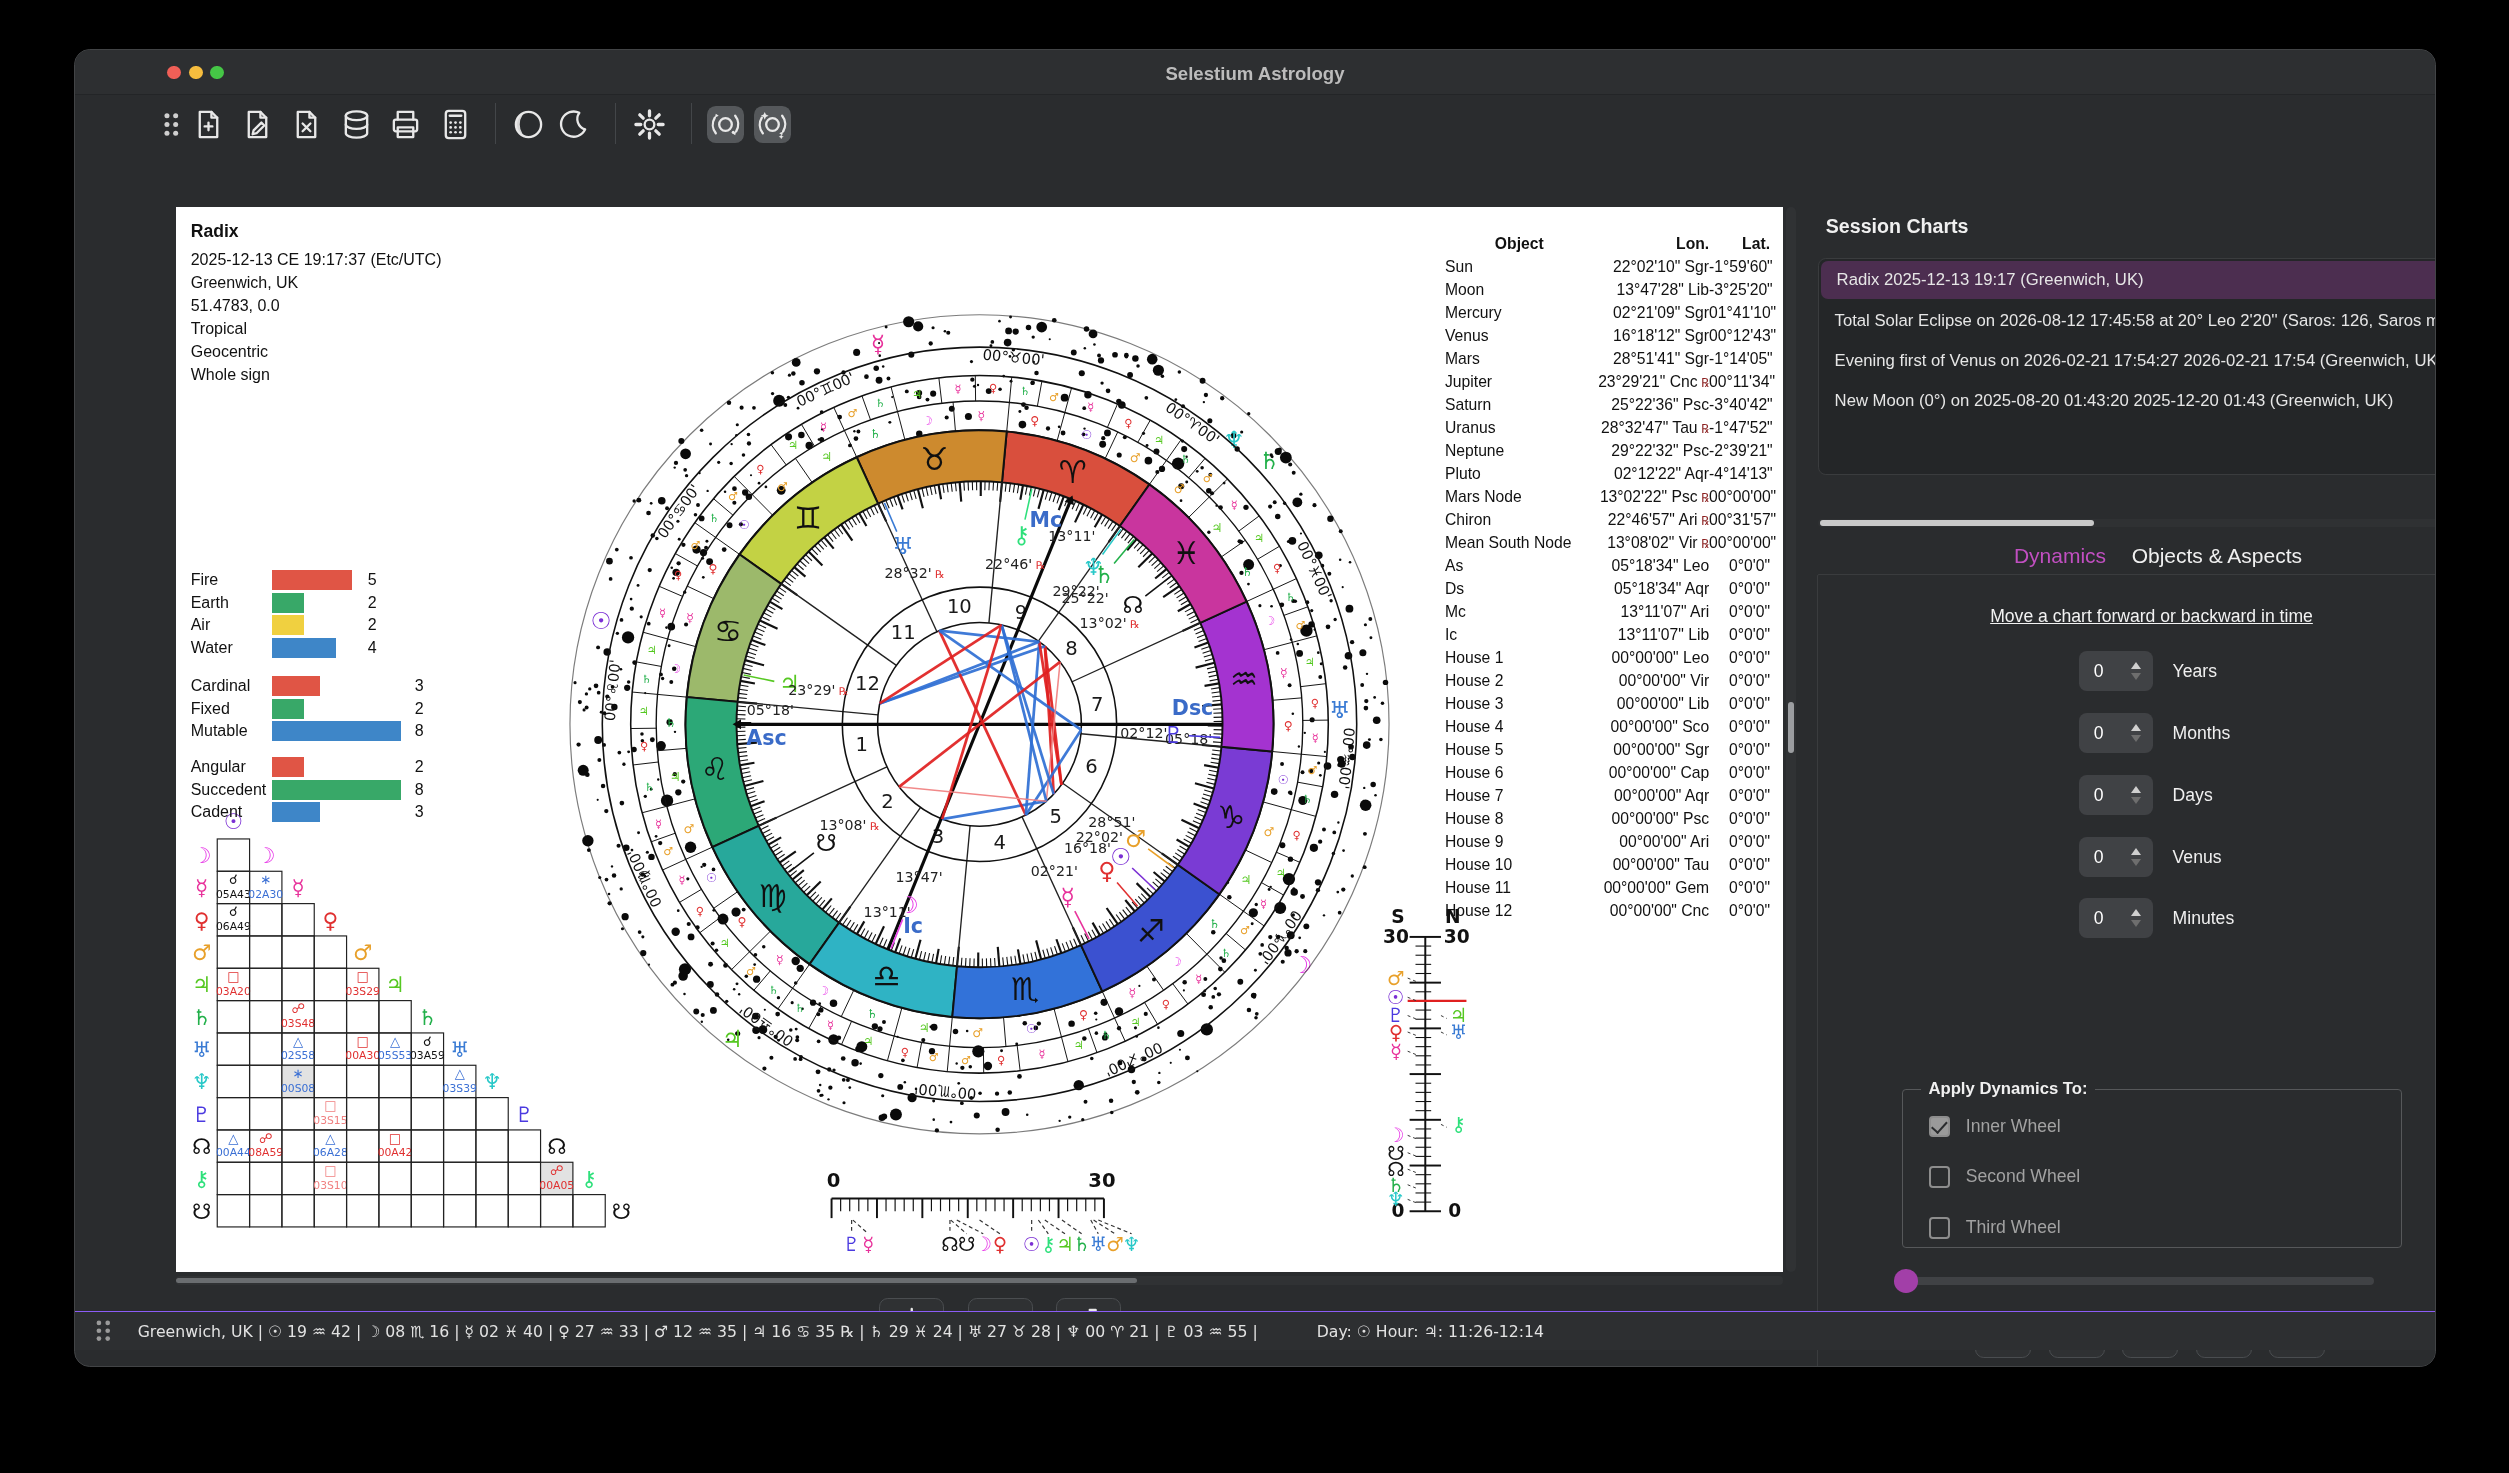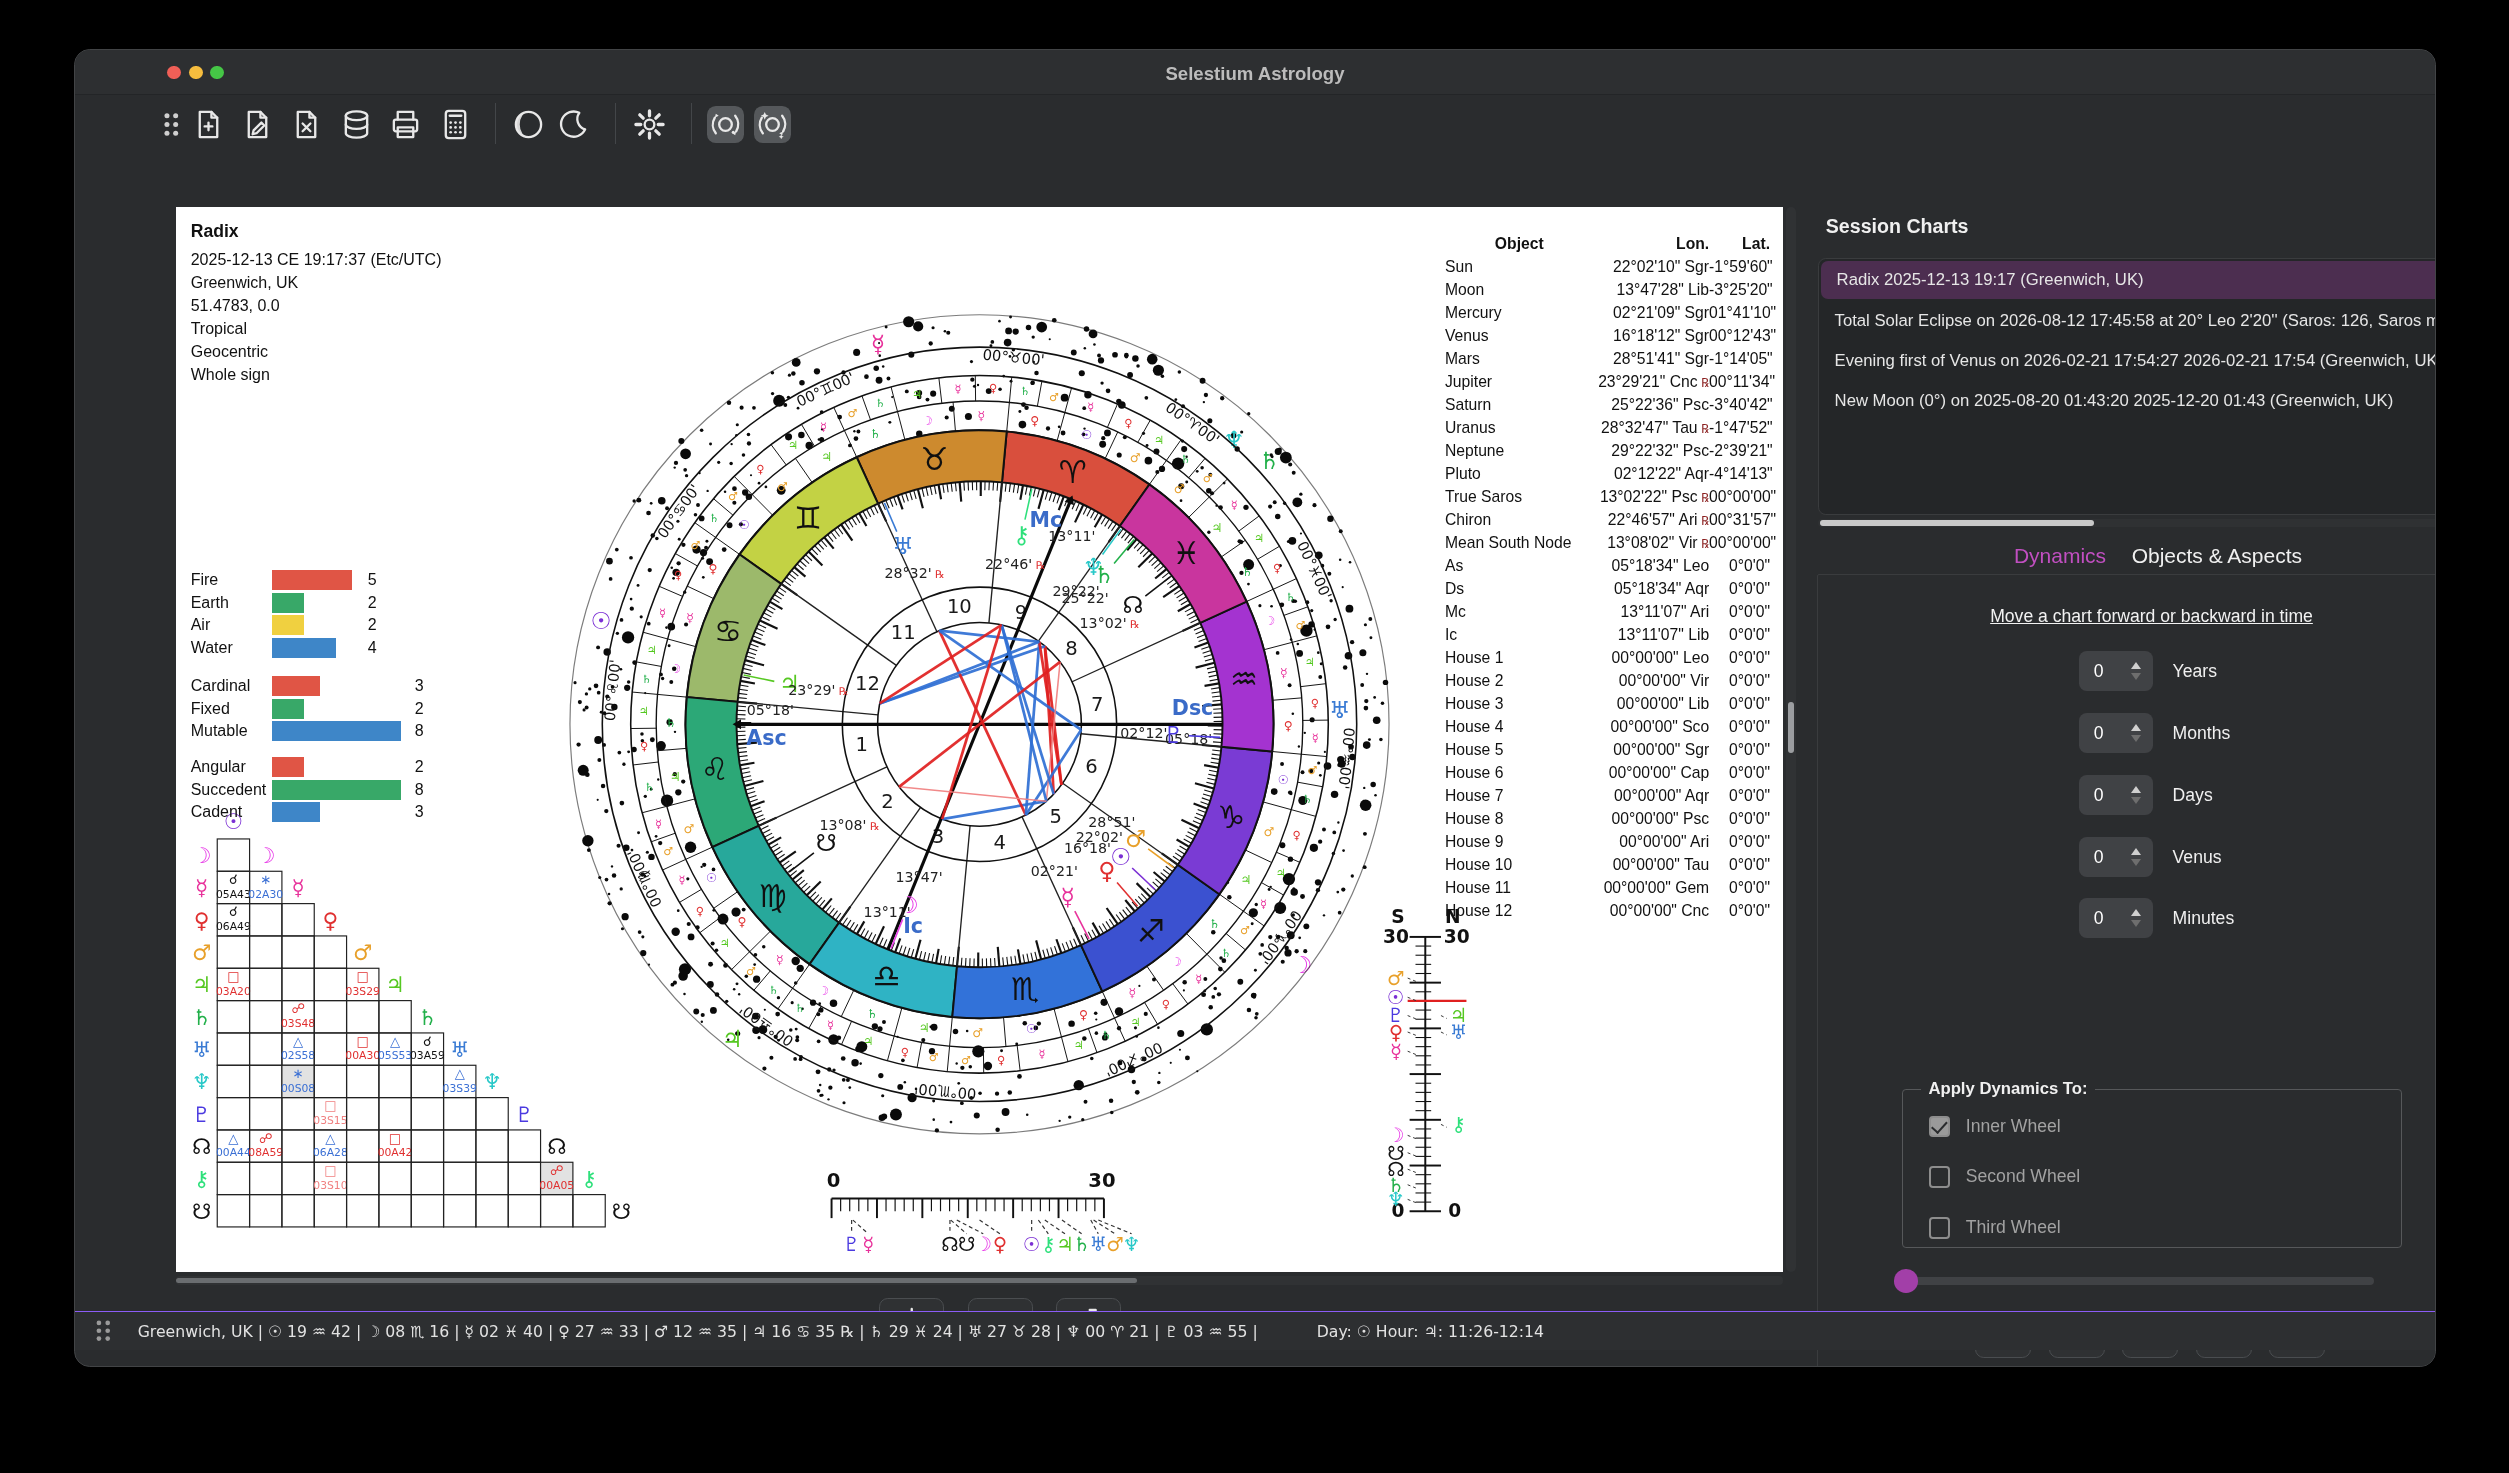--- a/index.html
+++ b/index.html
@@ -58,21 +58,21 @@
   #vscroll .thumb { position:absolute; left:2px; top:495px; width:5.9px; height:51px; background:#9b9da0; border-radius:2.9px; }
   #hscroll { position:absolute; left:101px; top:1226px; width:1607px; height:8.8px; background:#303234; border-radius:3.9px;}
   #hscroll .thumb { position:absolute; left:0; top:2px; width:961px; height:4.9px; background:#6a6d70; border-radius:2.9px; }
   #zoom-controls { position:absolute; left:804px; top:1248px; display:flex; gap:23.5px; }
   .zbtn { width:65px; height:37px; border:1px solid #4a4d50; border-radius:8.8px; background:#2f3133;
     display:flex; align-items:center; justify-content:center; color:#e8e8e8; }
 
   
   #sidebar { position:absolute; left:1740px; top:108px; width:686px; height:1206px; }
   #session-heading { position:absolute; left:10.8px; top:57px; color:#f0f0f0; font-weight:bold; font-size:19.6px; }
-  #session-list { position:absolute; left:2.9px; top:100px; width:676px; height:257px;
+  #session-list { position:absolute; left:2.9px; top:100px; width:676px; height:217px;
     background:#242628; border:1px solid #3a3c3e; border-radius:7.8px; overflow:hidden; }
   .sess-item { position:relative; height:40px; display:flex; align-items:center; padding:0 15.7px;
     color:#e6e6e6; font-size:16.7px; white-space:nowrap; overflow:hidden; }
   .sess-item.selected { background:#4c2e50; border-radius:6.9px; margin:2px; height:38px; }
   #session-hscroll { position:absolute; left:2.9px; top:361px; width:676px; height:7.8px; background:#2f3133; border-radius:3.9px; }
   #session-hscroll .thumb { position:absolute; left:2px; top:1px; width:274px; height:5.9px; background:#c9c9c9; border-radius:2.9px; }
 
   #tabs { position:absolute; left:0px; top:386px; width:686px; display:flex; justify-content:center; gap:25.5px; }
   .tab { font-size:21px; padding-bottom:7.8px; }
   .tab.active { color:#c14fc1; border-bottom:2.9px solid #a437a4; }
@@ -1993,21 +1993,21 @@
             <div class="ot-c1">Neptune</div>
             <div class="ot-c2">29°22'32" Psc</div>
             <div class="ot-c3">-2°39'21"</div>
           </div>
           <div class="ot-row">
             <div class="ot-c1">Pluto</div>
             <div class="ot-c2">02°12'22" Aqr</div>
             <div class="ot-c3">-4°14'13"</div>
           </div>
           <div class="ot-row">
-            <div class="ot-c1">True Saros</div>
+            <div class="ot-c1">Mars Node</div>
             <div class="ot-c2">13°02'22" Psc<span class="retro"> ℞</span></div>
             <div class="ot-c3">00°00'00"</div>
           </div>
           <div class="ot-row">
             <div class="ot-c1">Chiron</div>
             <div class="ot-c2">22°46'57" Ari<span class="retro"> ℞</span></div>
             <div class="ot-c3">00°31'57"</div>
           </div>
           <div class="ot-row">
             <div class="ot-c1">Mean South Node</div>

